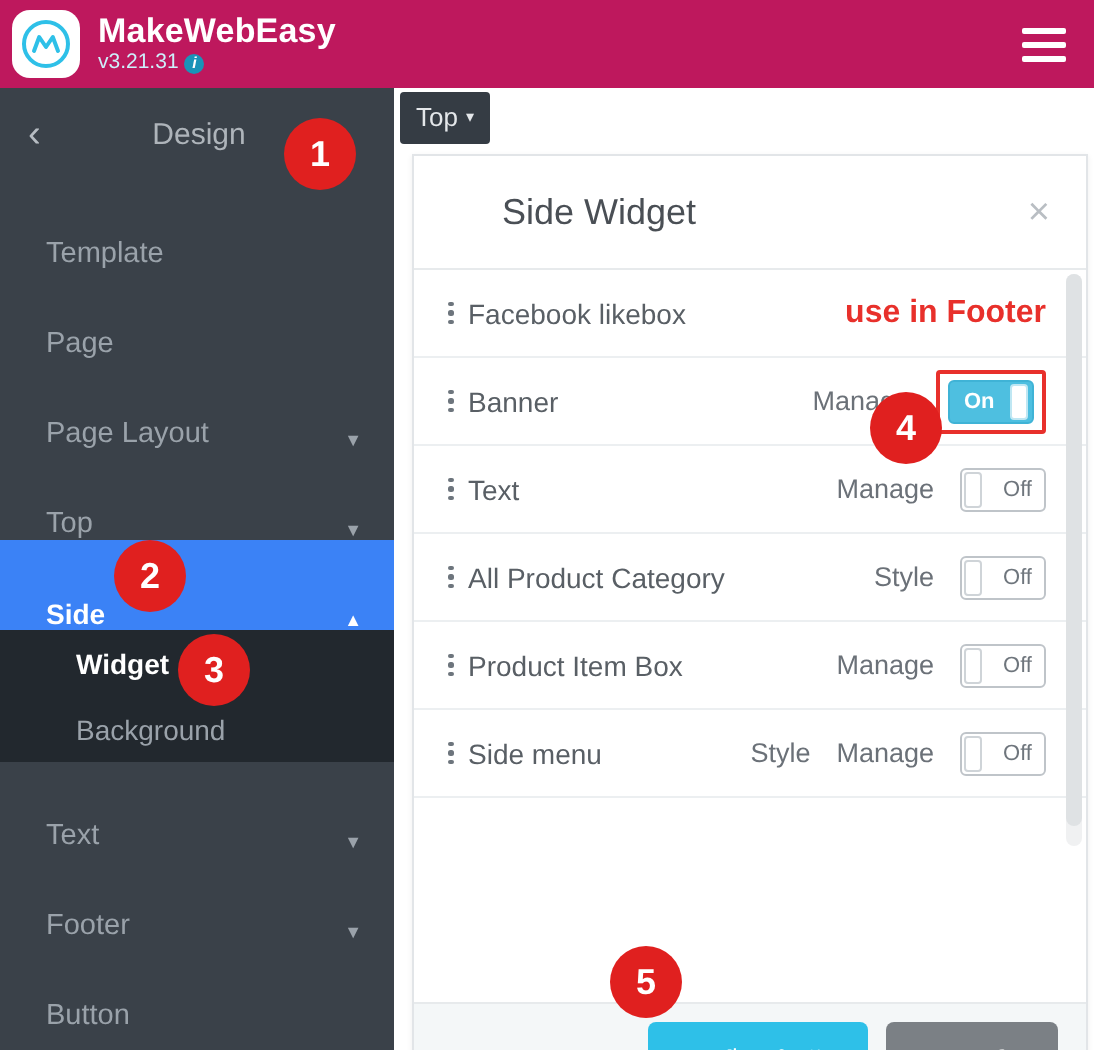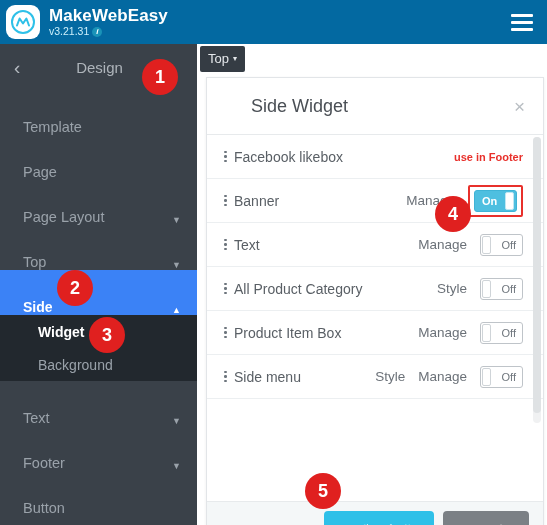--- a/index.html
+++ b/index.html
@@ -13,21 +13,21 @@
     position: relative;
     width: 547px; height: 525px;
     overflow: hidden;
     background: #3a4149;
   }
 
   
   .brandbar {
     position: absolute; top: 0; left: 0;
     width: 547px; height: 44px;
-    background: #0369a1;
+    background: #be185d;
     display: flex; align-items: center;
     box-sizing: border-box;
     padding: 0 14px 0 6px;
     z-index: 30;
   }
   .logo-box {
     width: 34px; height: 34px;
     background: #ffffff;
     border-radius: 9px;
     display: flex; align-items: center; justify-content: center;
@@ -172,21 +172,21 @@
   .row-label {
     font-size: 14px; color: #595f65; white-space: nowrap;
   }
   .row-actions {
     margin-left: auto; display: flex; align-items: center; gap: 13px;
   }
   .act-link {
     font-size: 13.5px; color: #6b7178; cursor: pointer; white-space: nowrap;
   }
   .act-note {
-    font-size: 11px; color: #e8302b; font-weight: bold; white-space: nowrap;
+    font-size: 16px; color: #e8302b; font-weight: bold; white-space: nowrap;
   }
   .toggle {
     width: 43px; height: 22px; flex: 0 0 auto;
     border: 1px solid #bfc4c9; border-radius: 3px;
     background: #ffffff; position: relative; cursor: pointer;
     box-sizing: border-box;
   }
   .toggle .knob {
     position: absolute; top: 1px; bottom: 1px; width: 9px;
     background: #ffffff; border: 1px solid #cfd4d8;

